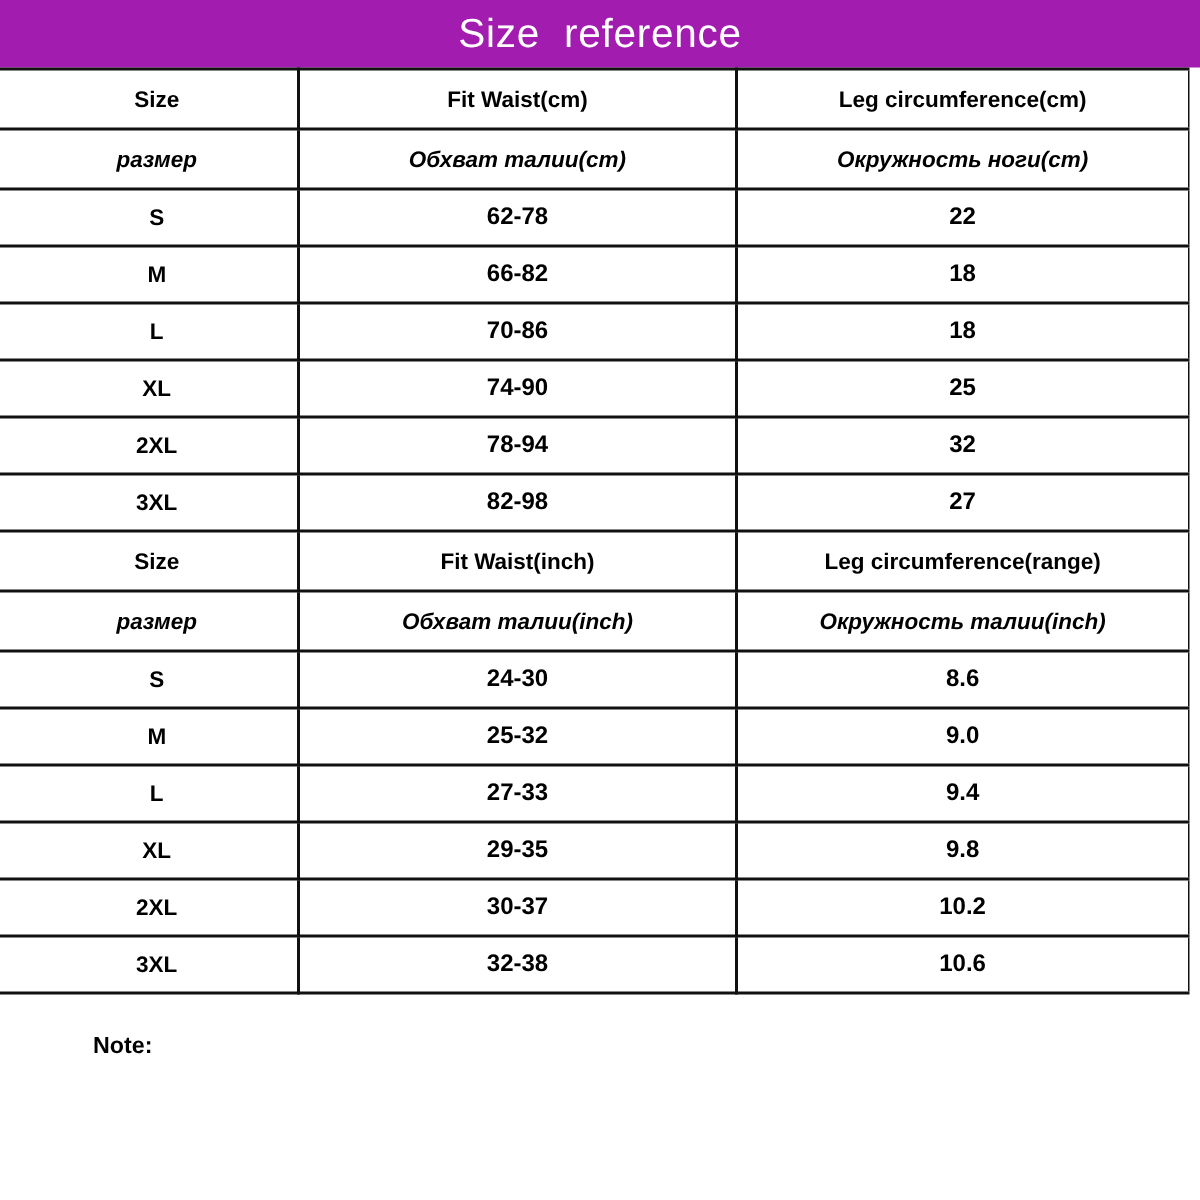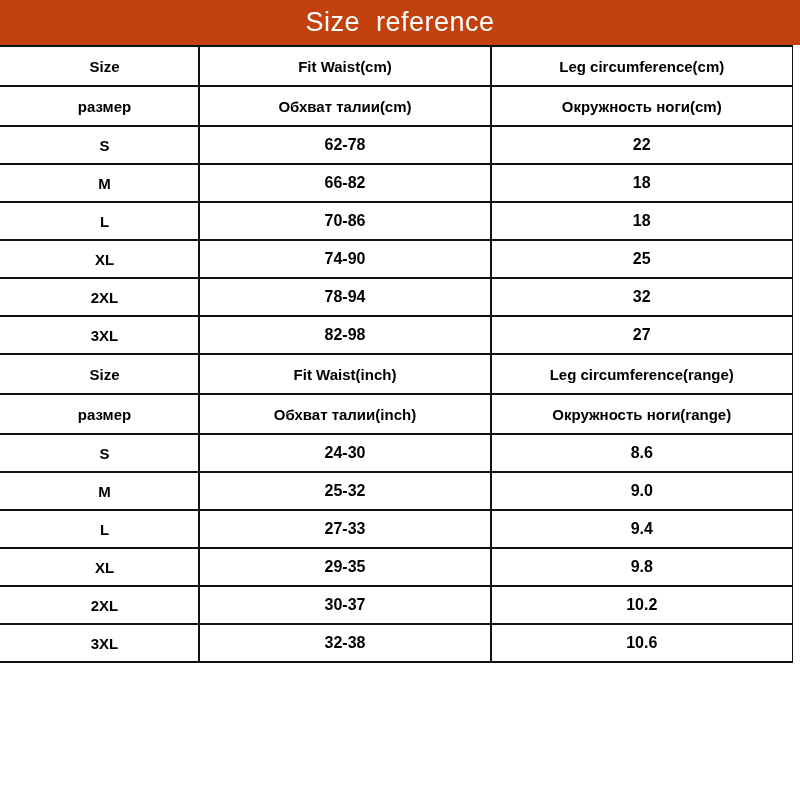--- a/index.html
+++ b/index.html
@@ -10,21 +10,21 @@
     width: 800px;
     height: 800px;
     background: #ffffff;
     font-family: "Liberation Sans", sans-serif;
     overflow: hidden;
   }
 
   
   .title-bar {
     height: 45px;
-    background: #c2410c;
+    background: #a21caf;
     display: flex;
     align-items: center;
     justify-content: center;
   }
   .title-text {
     color: #ffffff;
     font-size: 27px;
     font-weight: 400;
     letter-spacing: 0.5px;
     white-space: pre;
@@ -55,21 +55,21 @@
   }
   .col-size   { width: 199px; }
   .col-waist  { width: 292px; }
   .col-leg    { width: 301px; }
 
   .hdr-row td  { height: 38px; font-size: 15px; }
   .hdr-row td.c-size { font-size: 15px; }
   .data-row td { height: 36px; font-size: 16px; }
   .data-row td.c-size { font-size: 15px; }
 
-  .hdr-ru td { font-size: 15px; }
+  .hdr-ru td { font-size: 15px; font-style: italic; }
 
   
   .note-block {
     margin-top: 22px;
     padding-left: 62px;
     padding-right: 40px;
     font-size: 15.5px;
     font-weight: bold;
     color: #000000;
     line-height: 1.62;
@@ -135,21 +135,21 @@
     </tr>
 
     <tr class="hdr-row">
       <td class="c-size">Size</td>
       <td>Fit Waist(inch)</td>
       <td>Leg circumference(range)</td>
     </tr>
     <tr class="hdr-row hdr-ru">
       <td class="c-size">размер</td>
       <td>Обхват талии(inch)</td>
-      <td>Окружность ноги(range)</td>
+      <td>Окружность талии(inch)</td>
     </tr>
 
     <tr class="data-row">
       <td class="c-size">S</td>
       <td>24-30</td>
       <td>8.6</td>
     </tr>
     <tr class="data-row">
       <td class="c-size">M</td>
       <td>25-32</td>
@@ -173,13 +173,14 @@
     <tr class="data-row">
       <td class="c-size">3XL</td>
       <td>32-38</td>
       <td>10.6</td>
     </tr>
 
   </tbody>
 </table>
 
 <div class="note-block">
+  <div class="note-line">Note:</div>
 </div>
 
 </body></html>

